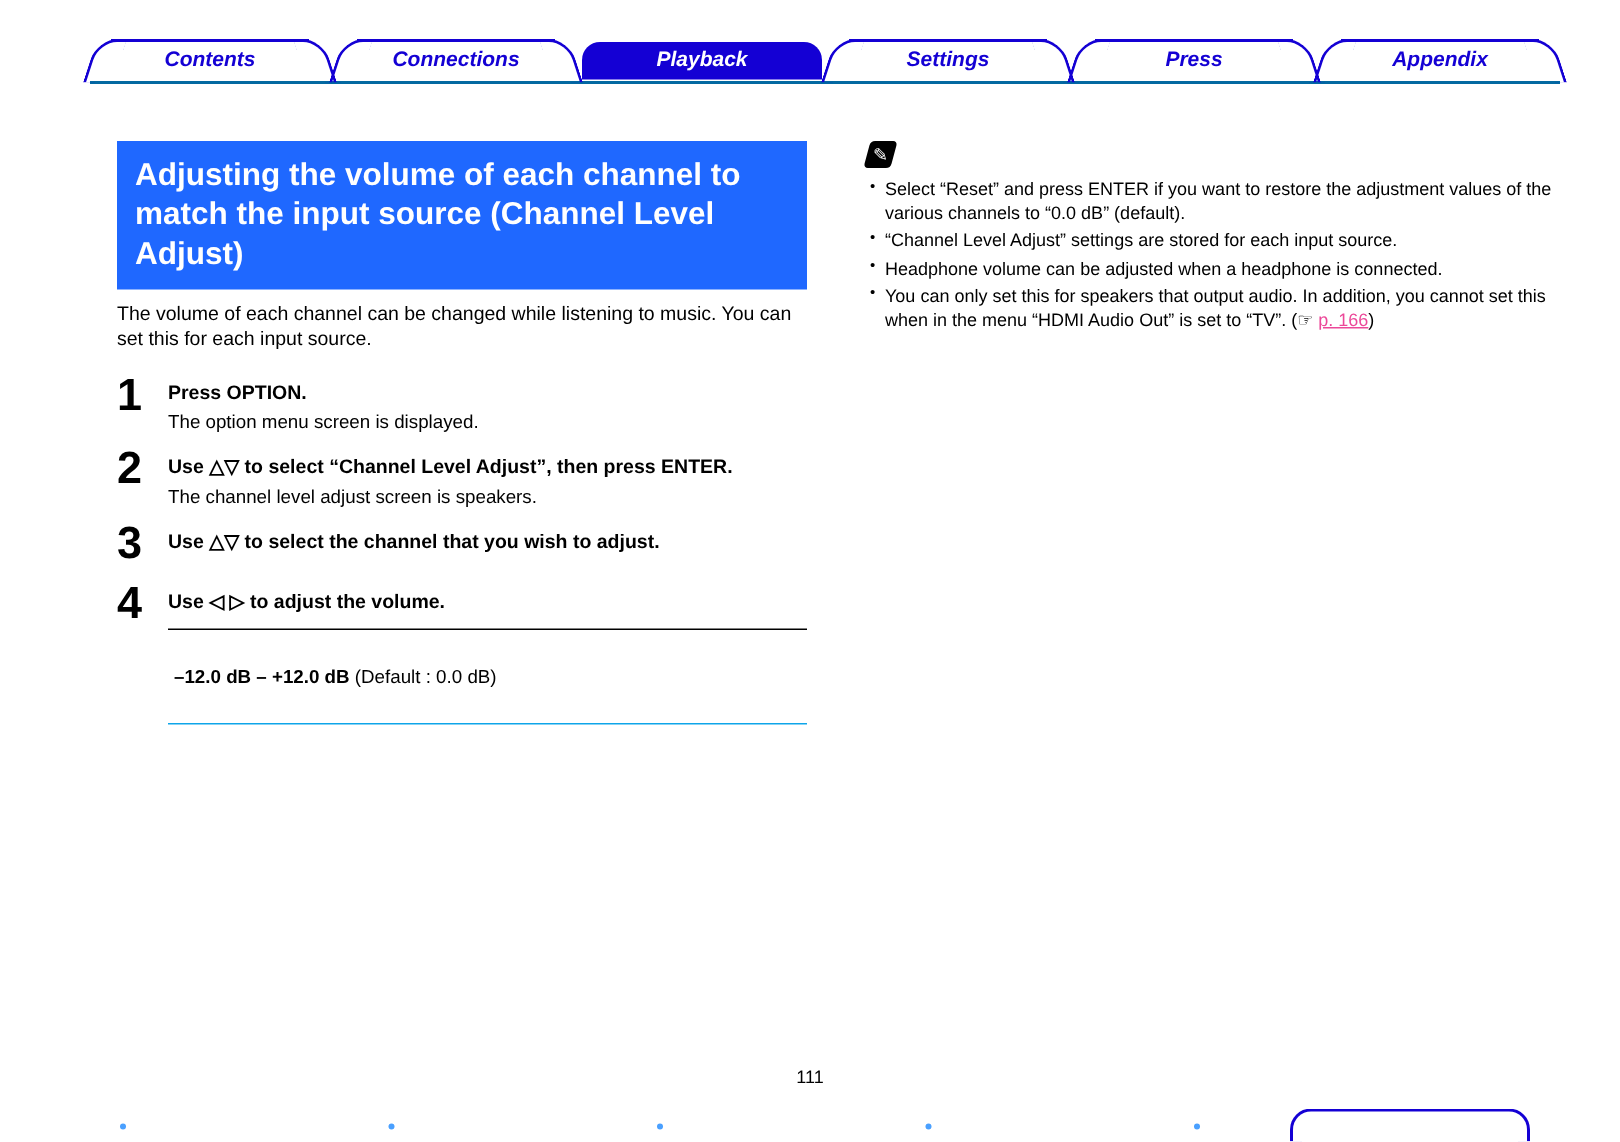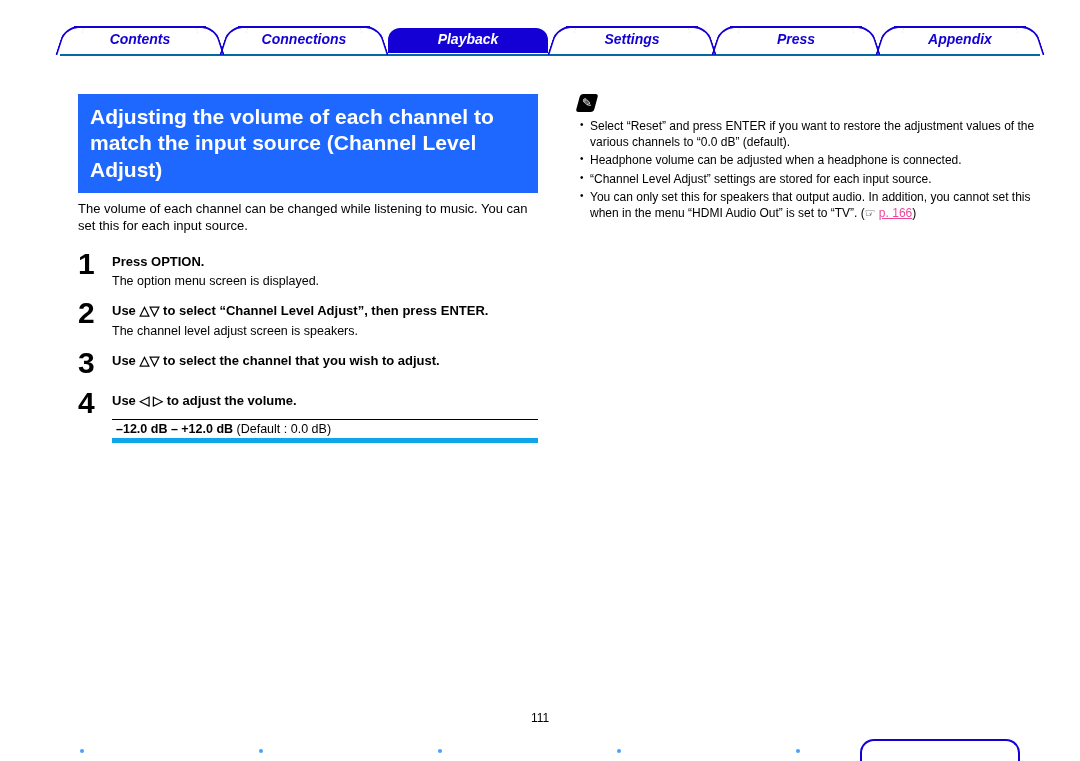--- a/index.html
+++ b/index.html
@@ -50,22 +50,22 @@
   .intro { font-size: 13px; line-height: 1.3; margin-bottom: 14px; }
 
   .steps { list-style: none; }
   .step { display: flex; margin-bottom: 10px; }
   .step-num { font-size: 30px; font-weight: bold; width: 34px; line-height: 1; }
   .step-body { flex: 1; font-size: 13px; padding-top: 4px; }
   .step-title { font-weight: bold; line-height: 1.35; }
   .step-desc { font-size: 12.5px; margin-top: 4px; }
 
   .range-box {
-    margin-top: 10px; padding: 2px 4px;
-    border-top: 1px solid #000; border-bottom: 5px solid #0ea5e9;
+    margin-top: 10px; padding: 24px 4px;
+    border-top: 1px solid #000; border-bottom: 1px solid #0ea5e9;
     font-size: 12.5px;
   }
   .range-box b { font-weight: bold; }
 
   
   .note {
     position: relative; padding-left: 0;
   }
   .note-icon {
     display: inline-block; width: 18px; height: 18px;
@@ -141,22 +141,22 @@
         </div>
       </li>
     </ol>
   </div>
 
   <div class="col-right">
     <div class="note">
       <div class="note-icon"><span>✎</span></div>
       <ul>
         <li>Select “Reset” and press ENTER if you want to restore the adjustment values of the various channels to “0.0 dB” (default).</li>
+        <li>“Channel Level Adjust” settings are stored for each input source.</li>
         <li>Headphone volume can be adjusted when a headphone is connected.</li>
-        <li>“Channel Level Adjust” settings are stored for each input source.</li>
         <li>
           <span>You can only set this for speakers that output audio. In addition, you cannot set this when in the menu “HDMI Audio Out” is set to “TV”. (☞ </span><a href="#" class="page-link">p. 166</a><span>)</span>
         </li>
       </ul>
     </div>
   </div>
 
 </div>
 
 <div class="pagenum">111</div>

